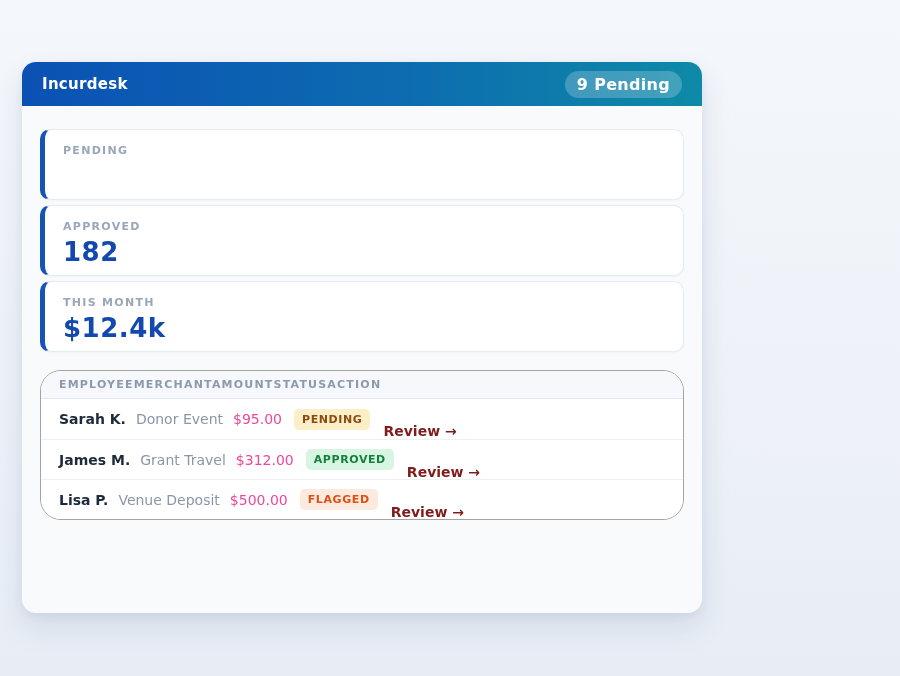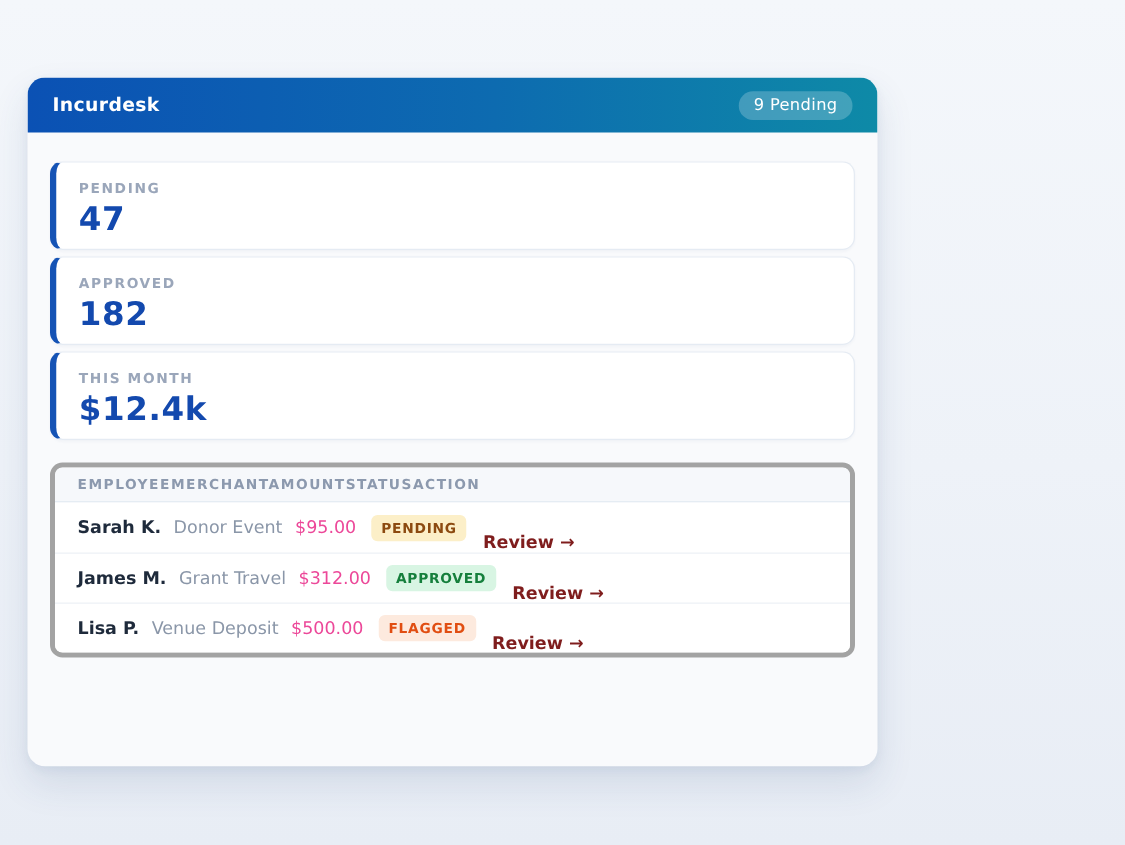--- a/index.html
+++ b/index.html
@@ -16,36 +16,36 @@
     box-shadow:0 14px 30px rgba(40,70,120,.12), 0 3px 8px rgba(40,70,120,.06);
   }
   .app-header {
     height:44px; padding:0 20px;
     background:linear-gradient(90deg,#0b51b4 0%,#0d6bb0 55%,#0e8aa7 100%);
     display:flex; align-items:center; justify-content:space-between;
   }
   .app-title { color:#ffffff; font-size:15px; font-weight:700; letter-spacing:.3px; }
   .header-badge {
     background:rgba(255,255,255,.22); color:#ffffff;
-    font-size:13px; font-weight:400; letter-spacing:.3px;
+    font-size:16px; font-weight:700; letter-spacing:.3px;
     padding:4px 12px; border-radius:999px;
   }
   .app-body { padding:23px 18px 18px 18px; }
   .stat {
     background:#ffffff; border:1px solid #e5ebf3; border-left:5px solid #1553b5;
     border-radius:10px; height:71px; padding:14px 18px 0 18px; margin-bottom:5px;
     box-shadow:0 1px 2px rgba(40,70,120,.04);
   }
   .stat--green { border-left-color:#17a063; }
   .stat-label { font-size:11px; font-weight:700; letter-spacing:1.3px; color:#9aa6ba; }
   .stat-value { font-size:26px; font-weight:700; letter-spacing:.5px; color:#1349ae; margin-top:4px; }
   .stat--green .stat-value { color:#17a063; }
   .tx-table {
     margin-top:18px; background:#ffffff;
-    border:4px solid #a3a3a3; border-radius:10px; overflow:hidden;
+    border:1px solid #a3a3a3; border-radius:21px; overflow:hidden;
   }
   .tx-thead {
     background:#f6f8fb; border-bottom:1px solid #e0e7f1;
     padding:7px 18px; font-size:11px; font-weight:700;
     letter-spacing:1.2px; color:#8c99ae;
   }
   .tx-row {
     display:flex; align-items:center; gap:10px;
     height:40px; padding:0 18px; background:#ffffff; font-size:14px;
   }
@@ -69,21 +69,20 @@
 
   <div class="app-header">
     <div class="app-title">Incurdesk</div>
     <div class="header-badge">9 Pending</div>
   </div>
 
   <div class="app-body">
 
     <div class="stat">
       <div class="stat-label">PENDING</div>
-      <div class="stat-value">47</div>
     </div>
 
     <div class="stat">
       <div class="stat-label">APPROVED</div>
       <div class="stat-value">182</div>
     </div>
 
     <div class="stat">
       <div class="stat-label">THIS MONTH</div>
       <div class="stat-value">$12.4k</div>

